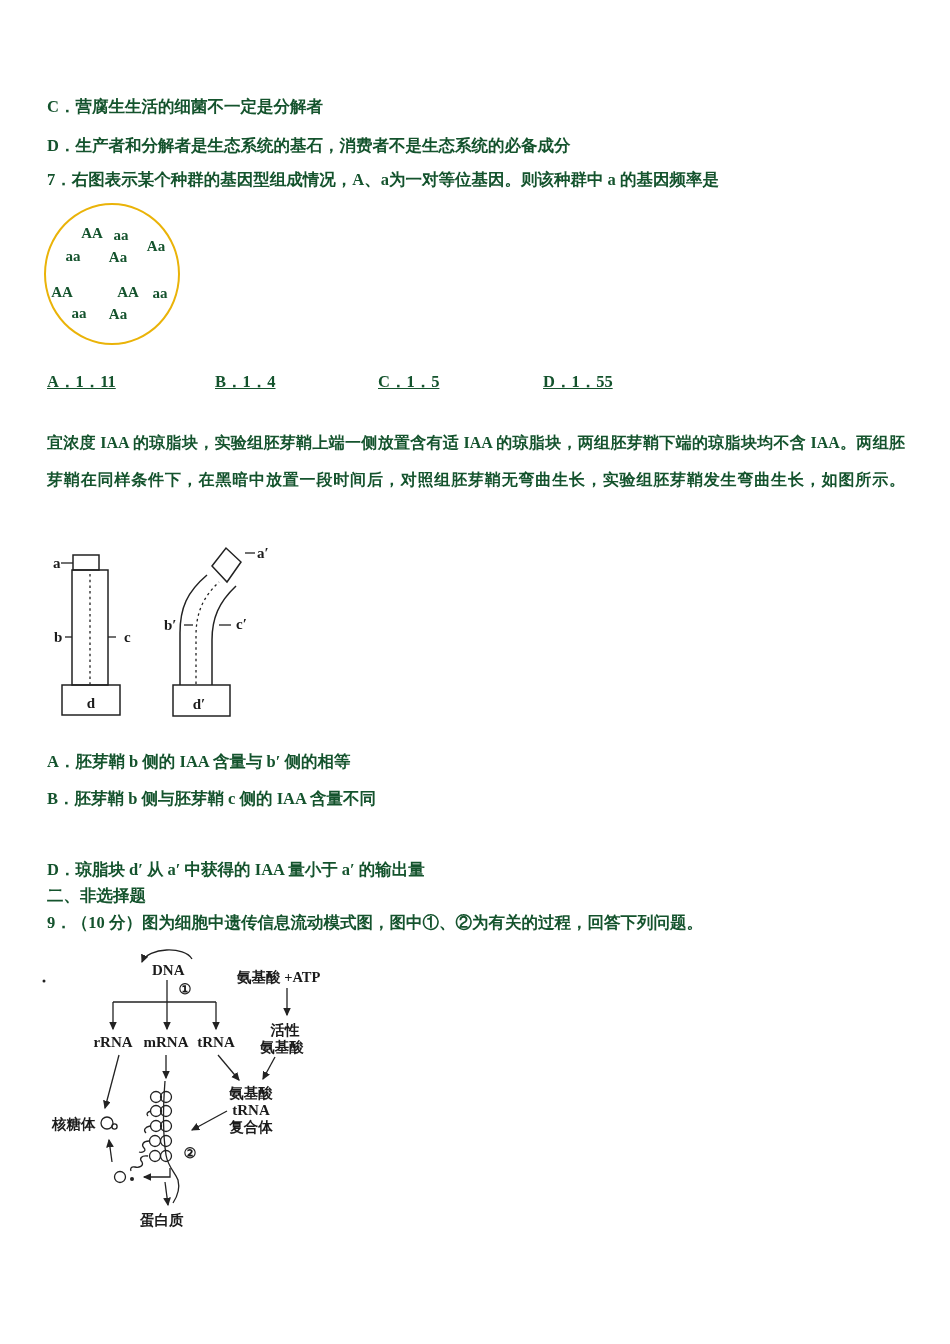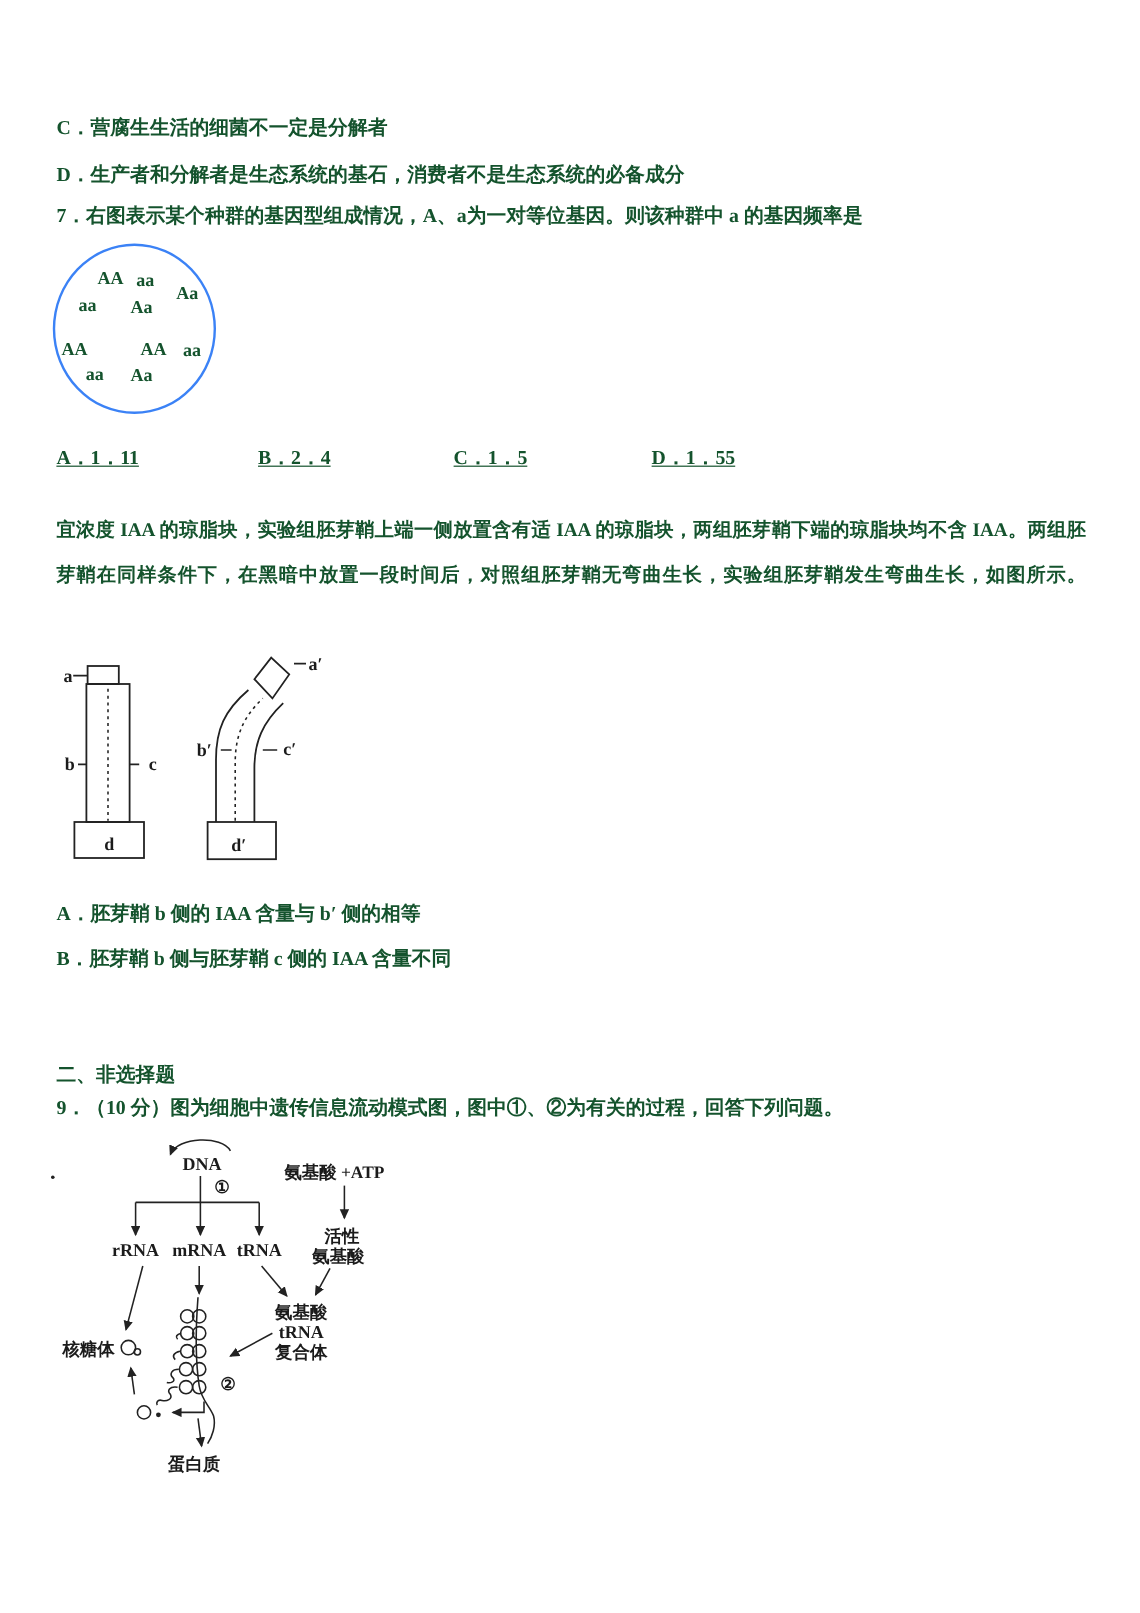--- a/index.html
+++ b/index.html
@@ -8,21 +8,21 @@
     font-family:"Liberation Serif","DejaVu Serif",serif;
     color:#14532d;font-weight:600;overflow:hidden;margin:0 auto;
   }
   .line{position:absolute;left:47px;font-size:16.5px;line-height:24px;white-space:nowrap;}
   .stem-line{position:absolute;left:47px;width:858px;font-size:16px;line-height:24px;}
   .just{text-align:justify;text-align-last:justify;}
   .opt-span{position:absolute;top:12px;font-size:16.5px;white-space:nowrap;text-decoration:underline;}
   .optrow{position:absolute;left:0;top:0;width:950px;height:24px;}
   .geno-circle{
     position:absolute;left:44px;top:203px;width:132px;height:138px;
-    border:2px solid #3b82f6;border-radius:50%;
+    border:2px solid #eab308;border-radius:50%;
   }
   .geno{position:absolute;transform:translate(-50%,-50%);font-size:15px;font-weight:700;}
   svg{position:absolute;}
   .sk{stroke:#222;stroke-width:1.5;fill:none;}
   .skthin{stroke:#222;stroke-width:1.3;fill:none;}
   .dash{stroke:#222;stroke-width:1.3;fill:none;stroke-dasharray:2.5 3.2;}
   .svgt{font-family:"Liberation Serif","DejaVu Serif",serif;font-weight:700;font-size:15px;fill:#1b1b1b;}
   .svgc{font-family:"Liberation Serif","DejaVu Serif",serif;font-weight:600;font-size:14.5px;fill:#1b1b1b;}
 </style>
 </head>
@@ -43,21 +43,21 @@
     <span class="geno" style="left:72px;top:52px">Aa</span>
     <span class="geno" style="left:16px;top:87px">AA</span>
     <span class="geno" style="left:82px;top:87px">AA</span>
     <span class="geno" style="left:114px;top:88px">aa</span>
     <span class="geno" style="left:33px;top:108px">aa</span>
     <span class="geno" style="left:72px;top:109px">Aa</span>
   </div>
 
   <div class="optrow" style="top:359px">
     <span class="opt-span" style="left:47px">A．1．11</span>
-    <span class="opt-span" style="left:215px">B．2．4</span>
+    <span class="opt-span" style="left:215px">B．1．4</span>
     <span class="opt-span" style="left:378px">C．1．5</span>
     <span class="opt-span" style="left:543px">D．1．55</span>
   </div>
 
   <div class="stem-line just" style="top:431px">宜浓度 IAA 的琼脂块，实验组胚芽鞘上端一侧放置含有适 IAA 的琼脂块，两组胚芽鞘下端的琼脂块均不含 IAA。两组胚</div>
   <div class="stem-line just" style="top:468px">芽鞘在同样条件下，在黑暗中放置一段时间后，对照组胚芽鞘无弯曲生长，实验组胚芽鞘发生弯曲生长，如图所示。</div>
 
   <svg style="left:40px;top:538px" width="280" height="200" viewBox="0 0 280 200">
     <defs>
       <marker id="ah" markerWidth="8" markerHeight="8" refX="5.6" refY="3" orient="auto">
@@ -86,20 +86,21 @@
     <line class="skthin" x1="144" y1="87" x2="153" y2="87"></line>
     <text class="svgt" x="124" y="92">b′</text>
     <line class="skthin" x1="179" y1="87" x2="191" y2="87"></line>
     <text class="svgt" x="196" y="91">c′</text>
     <rect class="sk" x="133" y="147" width="57" height="31"></rect>
     <text class="svgt" x="159" y="171" text-anchor="middle">d′</text>
   </svg>
 
   <div class="line" style="top:750px">A．胚芽鞘 b 侧的 IAA 含量与 b′ 侧的相等</div>
   <div class="line" style="top:787px">B．胚芽鞘 b 侧与胚芽鞘 c 侧的 IAA 含量不同</div>
+  <div class="line" style="top:858px">D．琼脂块 d′ 从 a′ 中获得的 IAA 量小于 a′ 的输出量</div>
 
   <div class="line" style="top:884px">二、非选择题</div>
   <div class="line" style="top:911px">9．（10 分）图为细胞中遗传信息流动模式图，图中①、②为有关的过程，回答下列问题。</div>
 
   <svg style="left:35px;top:945px" width="300" height="290" viewBox="0 0 300 290">
 
     <path class="skthin" d="M157,14 C150,1 113,2 107,17" marker-end="url(#ah)"></path>
     <text class="svgt" x="117" y="30">DNA</text>
     <circle cx="9" cy="36" r="1.5" fill="#222"></circle>
 

